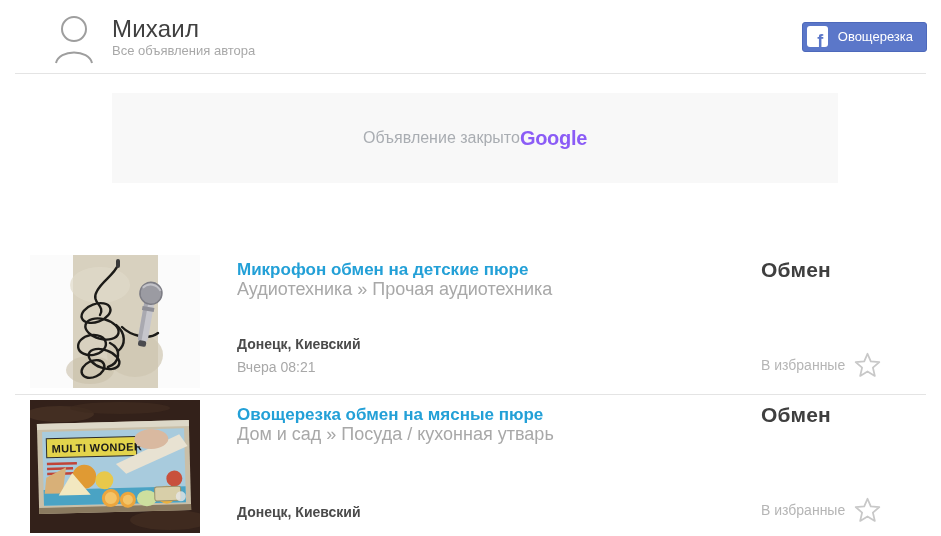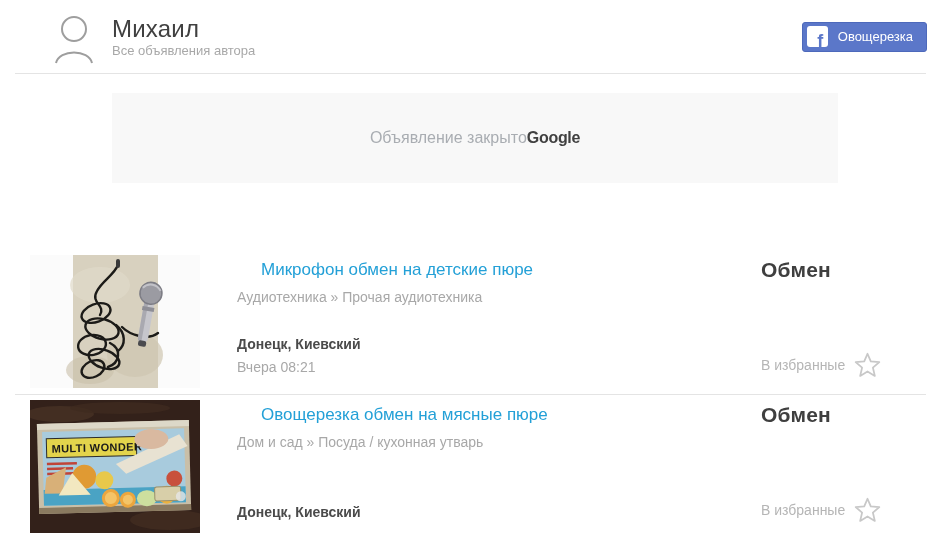--- a/index.html
+++ b/index.html
@@ -19,34 +19,34 @@
   .fb-f   { color:#5b77c9; font-weight:bold; font-size:18px; line-height:1;
             margin-bottom:-3px; margin-left:6px; }
   .fb-label { color:#fff; font-size:13px; }
 
   .divider { height:1px; background:#e4e4e4; margin:0 15px; }
 
   
   .adbox { width:726px; height:90px; margin:19px 0 0 112px; background:#f8f8f8;
            display:flex; align-items:center; justify-content:center; }
   .ad-text  { color:#a9adb2; font-size:16px; }
-  .ad-brand { color:#404040; font-size:16px; font-weight:600; letter-spacing:-.3px; }
+  .ad-brand { color:#8b5cf6; font-size:20px; font-weight:600; letter-spacing:-.3px; }
 
   
   .listings { margin-top:72px; }
   .listing { display:flex; padding:0 30px; }
   .listing.first { margin-bottom:6px; }
   .listing.second { padding-top:5px; }
   .thumb { width:170px; height:133px; flex:none; background:#fbfbfb; overflow:hidden; }
   .thumb svg { display:block; }
   .info { flex:1; margin-left:37px; display:flex; flex-direction:column;
           padding:4px 0 12px; height:133px; }
-  .title { color:#23a0d7; font-size:17px; font-weight:400; text-decoration:none;
-           line-height:22px; cursor:pointer;margin-left:24px; }
-  .cat { color:#a8a8a8; font-size:14px; margin-top:8px; line-height:17px; }
+  .title { color:#23a0d7; font-size:17px; font-weight:700; text-decoration:none;
+           line-height:22px; cursor:pointer; }
+  .cat { color:#a8a8a8; font-size:18px; margin-top:0; line-height:17px; }
   .spacer { flex:1; }
   .loc { color:#4a4a4a; font-size:14px; font-weight:700; line-height:17px; }
   .time { color:#a8a8a8; font-size:14px; margin-top:6px; line-height:17px; }
   .right { width:150px; flex:none; display:flex; flex-direction:column; align-items:flex-start;
            justify-content:space-between; padding:3px 0 10px; height:133px; }
   .price { font-size:21px; font-weight:700; color:#3f3f3f; letter-spacing:.2px; }
   .fav { display:flex; align-items:center; gap:9px; color:#b5b5b5; font-size:14px; cursor:pointer; }
 </style>
 </head>
 <body>

